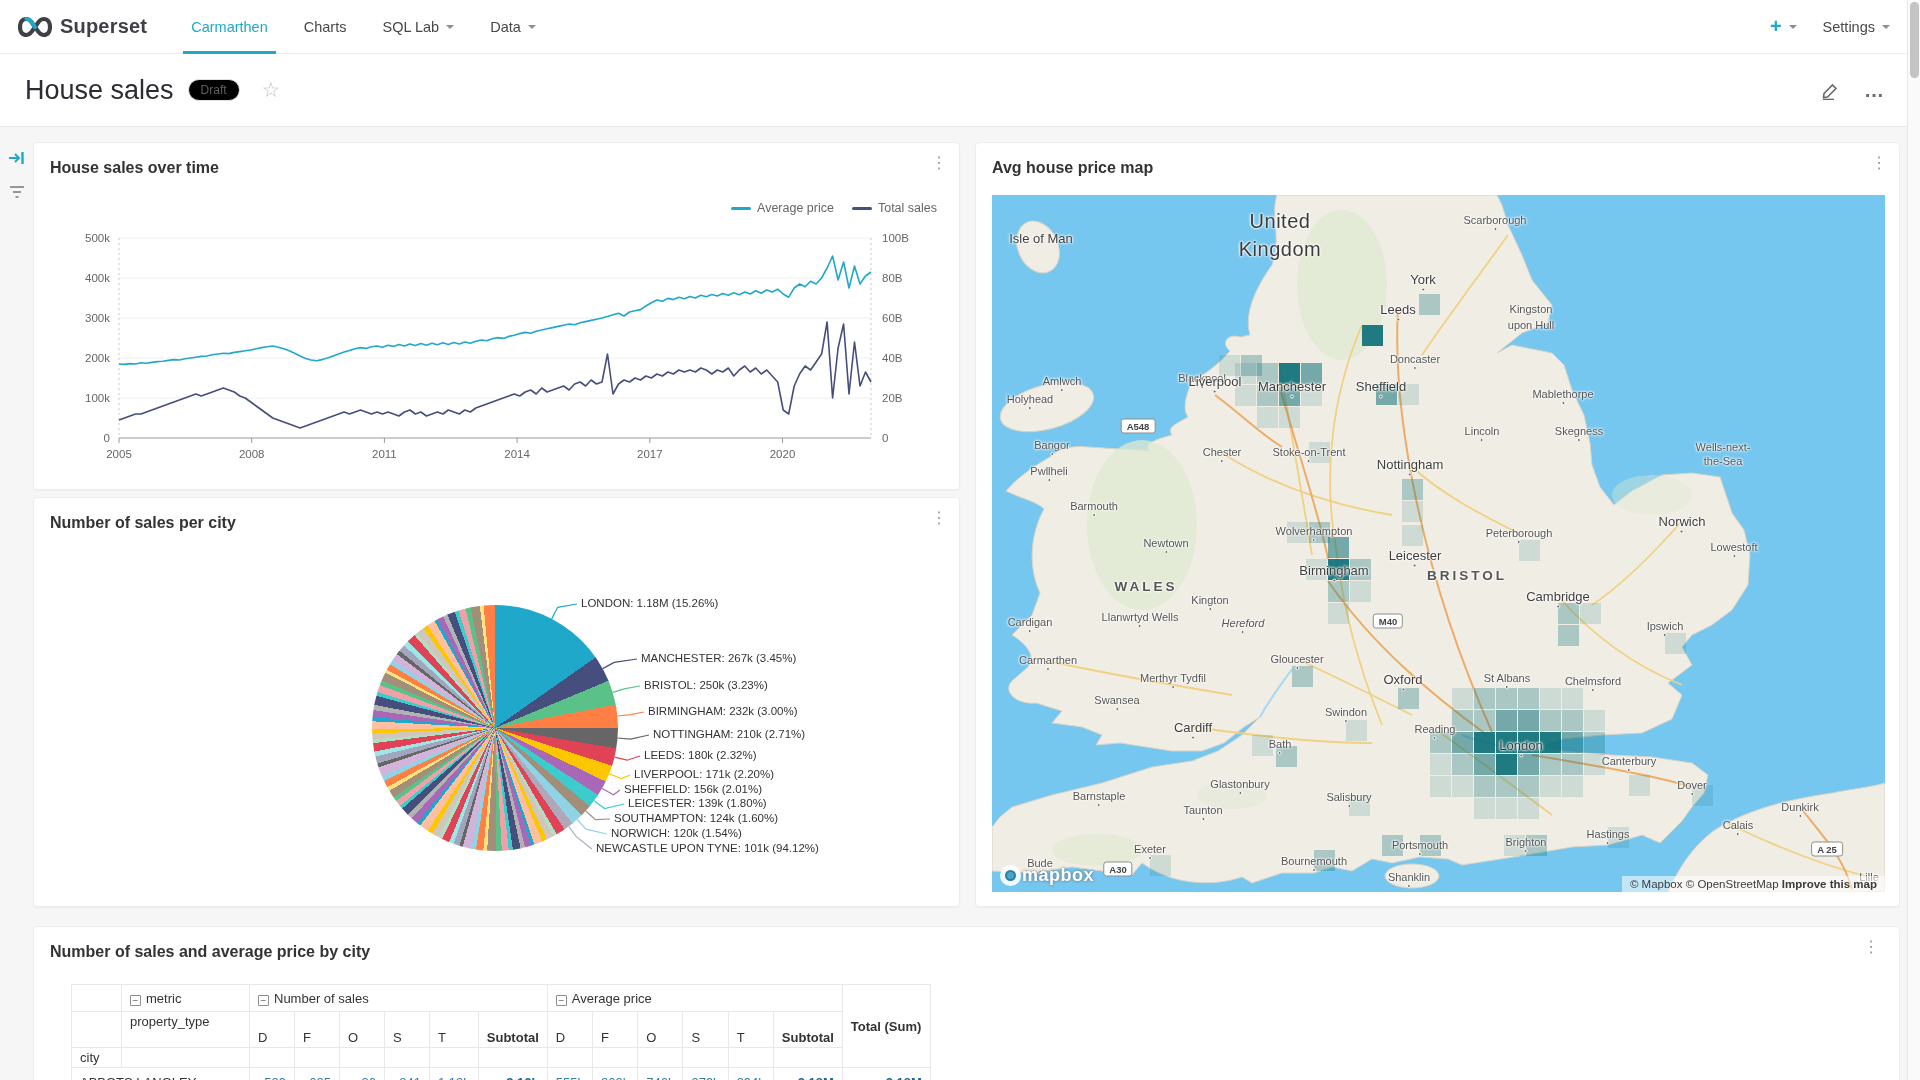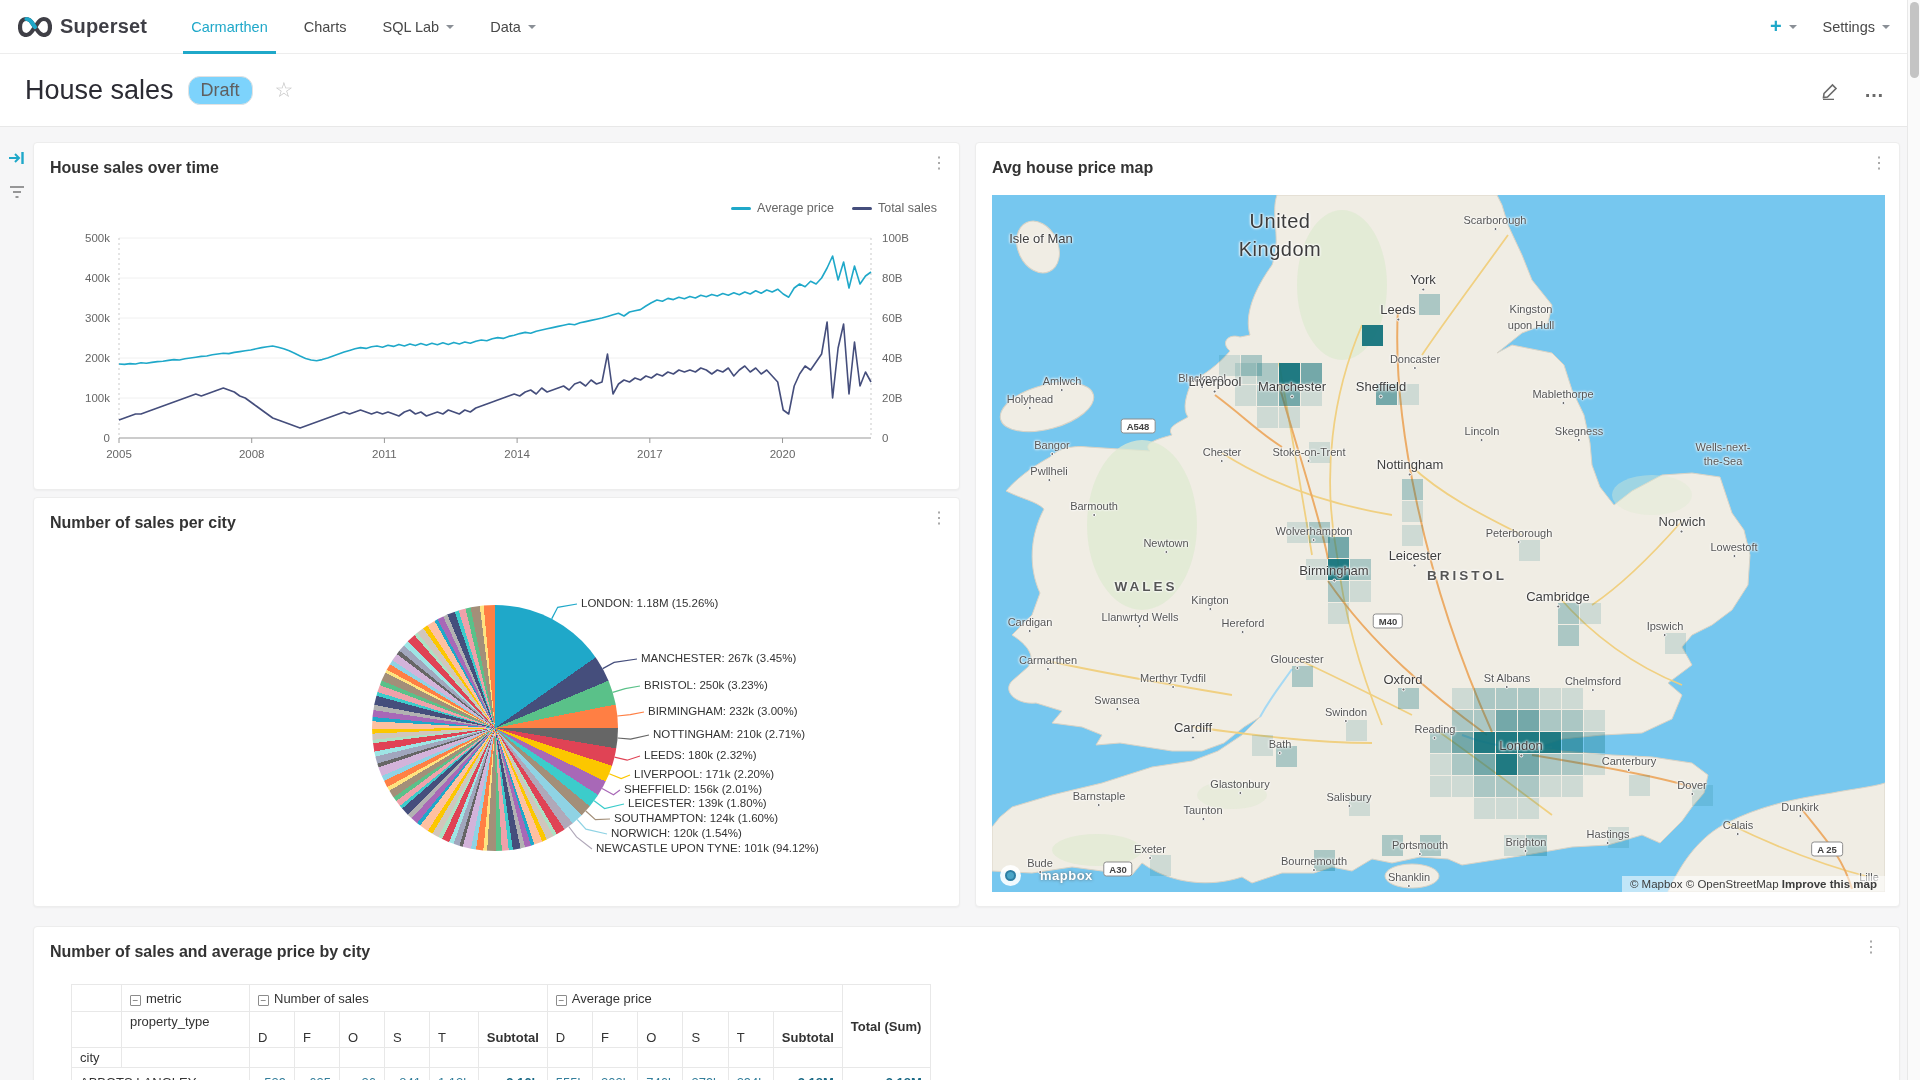--- a/index.html
+++ b/index.html
@@ -18,22 +18,22 @@
               height:3px; background:#1FA8C9; }
   .caret { display:inline-block; width:0; height:0; border-left:4px solid transparent;
            border-right:4px solid transparent; border-top:4px solid #8a8f96; margin-left:7px; }
   .nav-right { margin-left:auto; display:flex; align-items:center; gap:26px; padding-right:30px; }
   .plus-btn { color:#1FA8C9; font-size:20px; font-weight:bold; display:flex; align-items:center; cursor:pointer;}
   .settings { font-size:14.5px; color:#484848; display:flex; align-items:center; cursor:pointer; }
   
   .page-header { position:absolute; left:0; top:54px; width:1920px; height:73px; background:#fff;
                  border-bottom:1px solid #e8e8e8; display:flex; align-items:center; z-index:20; }
   .page-title { font-size:27px; color:#2b2b33; margin-left:25px; font-weight:500; }
-  .draft-pill { margin-left:14px; background:#7dd3fc; border:1px solid #e2e2e2; color:#5f5f5f;
-                font-size:18px; padding:3px 12px; border-radius:12px; }
+  .draft-pill { margin-left:14px; background:#000000; border:1px solid #e2e2e2; color:#5f5f5f;
+                font-size:12px; padding:3px 12px; border-radius:12px; }
   .fav-star { margin-left:22px; font-size:21px; color:#c3c3c3; cursor:pointer; }
   .header-actions { margin-left:auto; display:flex; align-items:center; gap:24px; padding-right:34px; }
   .icon-btn { cursor:pointer; color:#6a6a6a; display:flex; align-items:center; }
   .ellipsis { font-size:20px; color:#6a6a6a; letter-spacing:2px; font-weight:bold; line-height:10px; }
   
   .rail-icon { position:absolute; left:8px; cursor:pointer; z-index:15; }
   
   .card { position:absolute; background:#fff; border:1px solid #ededed; border-radius:4px;
           box-shadow:0 1px 2px rgba(0,0,0,.04); }
   .card-title { position:absolute; left:16px; top:16px; font-size:16px; font-weight:bold; color:#333; }
@@ -63,22 +63,22 @@
   .ml.rg { font-size:13.5px; font-weight:bold; letter-spacing:3px; color:#555; }
   .ml.c1 { font-size:13px; color:#3e3e3e; }
   .ml.c2 { font-size:11px; color:#555; }
   .ml .dot { position:absolute; left:50%; top:100%; width:4px; height:4px; border-radius:50%;
              background:#6b6b6b; transform:translate(-50%,1px); border:1px solid #fff; }
   .badge { position:absolute; transform:translate(-50%,-50%); background:#fff; border:1px solid #8d8d8d;
            border-radius:3px; font-size:9.5px; color:#444; padding:1px 5px; font-weight:bold; }
   #map-attrib { position:absolute; right:0; bottom:0; font-size:11.5px; color:#3c3c3c;
                 background:rgba(255,255,255,.55); padding:2px 8px; }
   #map-attrib b { cursor:pointer; }
-  #mapbox-logo { position:absolute; left:8px; bottom:6px; display:flex; align-items:center; gap:19px;
-                 color:#fff; font-size:13px; font-weight:bold; letter-spacing:.5px;
+  #mapbox-logo { position:absolute; left:8px; bottom:6px; display:flex; align-items:center; gap:1px;
+                 color:#fff; font-size:18px; font-weight:bold; letter-spacing:.5px;
                  text-shadow:0 0 3px rgba(90,90,90,.9); }
   #mapbox-logo .mb-circle { width:21px; height:21px; border-radius:50%; background:rgba(255,255,255,.9);
                  display:flex; align-items:center; justify-content:center; }
   #mapbox-logo .mb-inner { width:11px; height:11px; border-radius:50%; background:#4aa5c7; border:2px solid #2d7ea3;}
   
   #pivot-holder { position:absolute; left:37px; top:57px; }
   table.pivot { border-collapse:collapse; table-layout:fixed; background:#fff; }
   table.pivot th, table.pivot td { border:1px solid #e8e8e8; font-size:13px; font-weight:normal;
        padding:2px 8px; color:#333; overflow:hidden; white-space:nowrap; }
   table.pivot .grp { text-align:left; }
@@ -429,21 +429,21 @@
         <div class="ml c1" style="left: 423px; top: 360px;">Leicester<span class="dot"></span></div>
         <div class="ml c2" style="left: 527px; top: 338px;">Peterborough<span class="dot"></span></div>
         <div class="ml c1" style="left: 690px; top: 326px;">Norwich<span class="dot"></span></div>
         <div class="ml c2" style="left: 742px; top: 352px;">Lowestoft<span class="dot"></span></div>
         <div class="ml c1" style="left: 342px; top: 375px;">Birmingham<span class="dot"></span></div>
         <div class="ml rg" style="left: 475px; top: 380px;">BRISTOL</div>
         <div class="ml rg" style="left: 154px; top: 391px;">WALES</div>
         <div class="ml c2" style="left: 218px; top: 405px;">Kington<span class="dot"></span></div>
         <div class="ml c1" style="left: 566px; top: 401px;">Cambridge<span class="dot"></span></div>
         <div class="ml c2" style="left: 148px; top: 422px;">Llanwrtyd Wells<span class="dot"></span></div>
-        <div class="ml c2" style="left: 251px; top: 428px;">Hereford<span class="dot"></span></div>
+        <div class="ml c2" style="left: 251px; top: 428px; font-style: italic;">Hereford<span class="dot"></span></div>
         <div class="ml c2" style="left: 673px; top: 431px;">Ipswich<span class="dot"></span></div>
         <div class="ml c2" style="left: 38px; top: 427px;">Cardigan<span class="dot"></span></div>
         <div class="ml c2" style="left: 305px; top: 464px;">Gloucester<span class="dot"></span></div>
         <div class="ml c2" style="left: 56px; top: 465px;">Carmarthen<span class="dot"></span></div>
         <div class="ml c2" style="left: 181px; top: 483px;">Merthyr Tydfil<span class="dot"></span></div>
         <div class="ml c2" style="left: 125px; top: 505px;">Swansea<span class="dot"></span></div>
         <div class="ml c1" style="left: 411px; top: 484px;">Oxford<span class="dot"></span></div>
         <div class="ml c2" style="left: 515px; top: 483px;">St Albans<span class="dot"></span></div>
         <div class="ml c2" style="left: 601px; top: 486px;">Chelmsford<span class="dot"></span></div>
         <div class="ml c2" style="left: 354px; top: 517px;">Swindon<span class="dot"></span></div>

